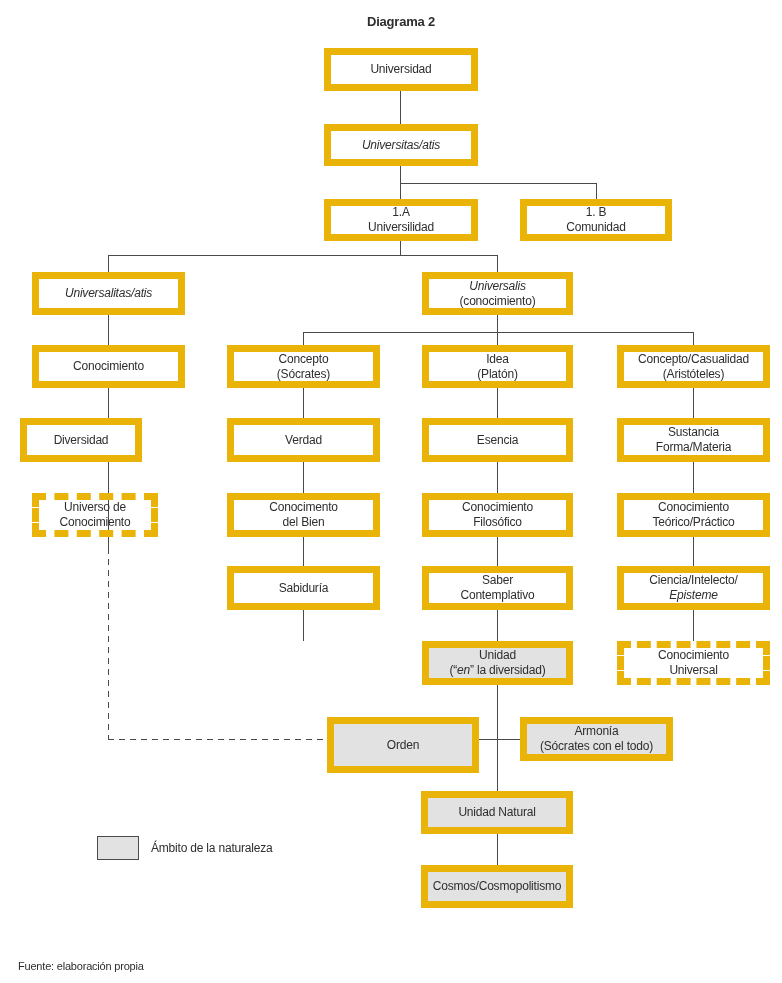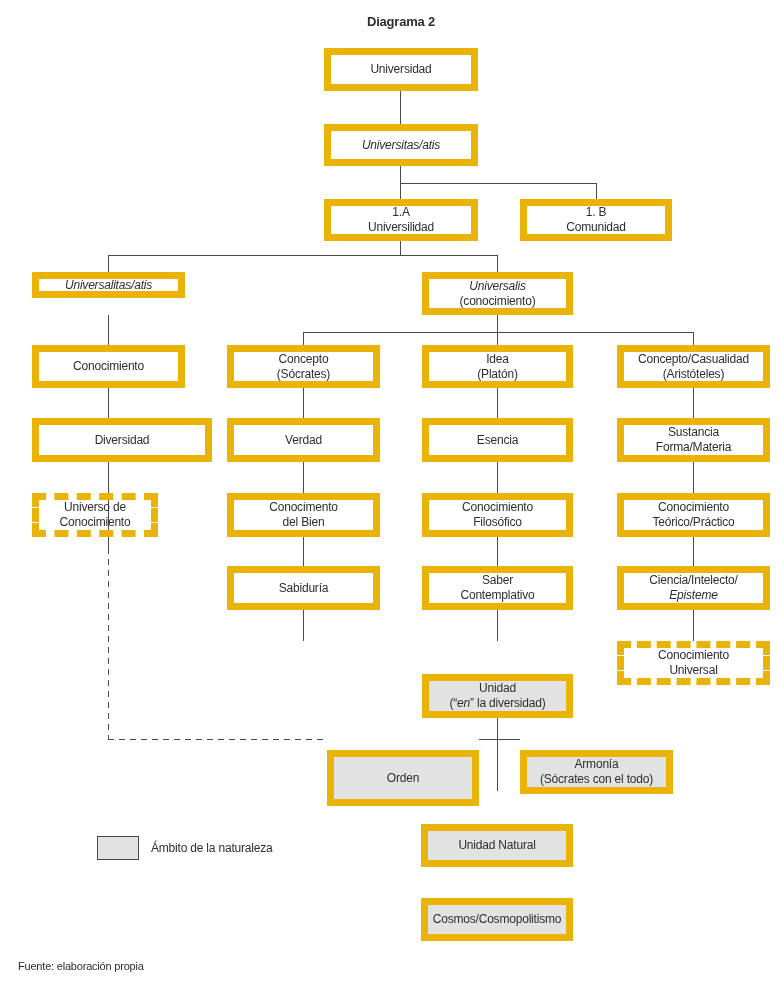--- a/index.html
+++ b/index.html
@@ -9,21 +9,21 @@
   }
   .title{
     position:absolute;left:324px;top:14px;width:154px;text-align:center;
     font-size:13px;font-weight:bold;letter-spacing:-0.2px;
   }
   .box{
     position:absolute;box-sizing:border-box;border:7px solid #eab308;background:#ffffff;
     display:flex;flex-direction:column;justify-content:center;align-items:center;
     text-align:center;font-size:12px;line-height:15px;letter-spacing:-0.2px;
   }
-  .box.shaded{background:#e2e2e2;margin-top:33px;}
+  .box.shaded{background:#e2e2e2;}
   .box.dashed{border-style:dashed;background:transparent;}
   .it{font-style:italic;}
   .ln{display:block;}
   
   .cv{position:absolute;width:1px;background:#4a4a4a;}
   .ch{position:absolute;height:1px;background:#4a4a4a;}
   .cvd{position:absolute;width:1px;background:repeating-linear-gradient(180deg,#4a4a4a 0 6px,transparent 6px 11px);}
   .chd{position:absolute;height:1px;background:repeating-linear-gradient(90deg,#4a4a4a 0 6px,transparent 6px 11px);}
   
   .legend-swatch{
@@ -85,21 +85,21 @@
   <div class="box" style="left:324px;top:199px;width:154px;height:42px">
     <span class="ln">1.A</span>
     <span class="ln">Universilidad</span>
   </div>
 
   <div class="box" style="left:520px;top:199px;width:152px;height:42px">
     <span class="ln">1. B</span>
     <span class="ln">Comunidad</span>
   </div>
 
-  <div class="box" style="left:32px;top:272px;width:153px;height:26px">
+  <div class="box" style="left:32px;top:272px;width:153px;height:43px">
     <span class="ln it">Universalitas/atis</span>
   </div>
 
   <div class="box" style="left:422px;top:272px;width:151px;height:43px">
     <span class="ln it">Universalis</span>
     <span class="ln">(conocimiento)</span>
   </div>
 
   <div class="box" style="left:32px;top:345px;width:153px;height:43px">
     <span class="ln">Conocimiento</span>
@@ -113,21 +113,21 @@
   <div class="box" style="left:422px;top:345px;width:151px;height:43px">
     <span class="ln">Idea</span>
     <span class="ln">(Platón)</span>
   </div>
 
   <div class="box" style="left:617px;top:345px;width:153px;height:43px">
     <span class="ln">Concepto/Casualidad</span>
     <span class="ln">(Aristóteles)</span>
   </div>
 
-  <div class="box" style="left:32px;top:418px;width:180px;height:44px">
+  <div class="box" style="left:20px;top:418px;width:122px;height:44px">
     <span class="ln">Diversidad</span>
   </div>
 
   <div class="box" style="left:227px;top:418px;width:153px;height:44px">
     <span class="ln">Verdad</span>
   </div>
 
   <div class="box" style="left:422px;top:418px;width:151px;height:44px">
     <span class="ln">Esencia</span>
   </div>

